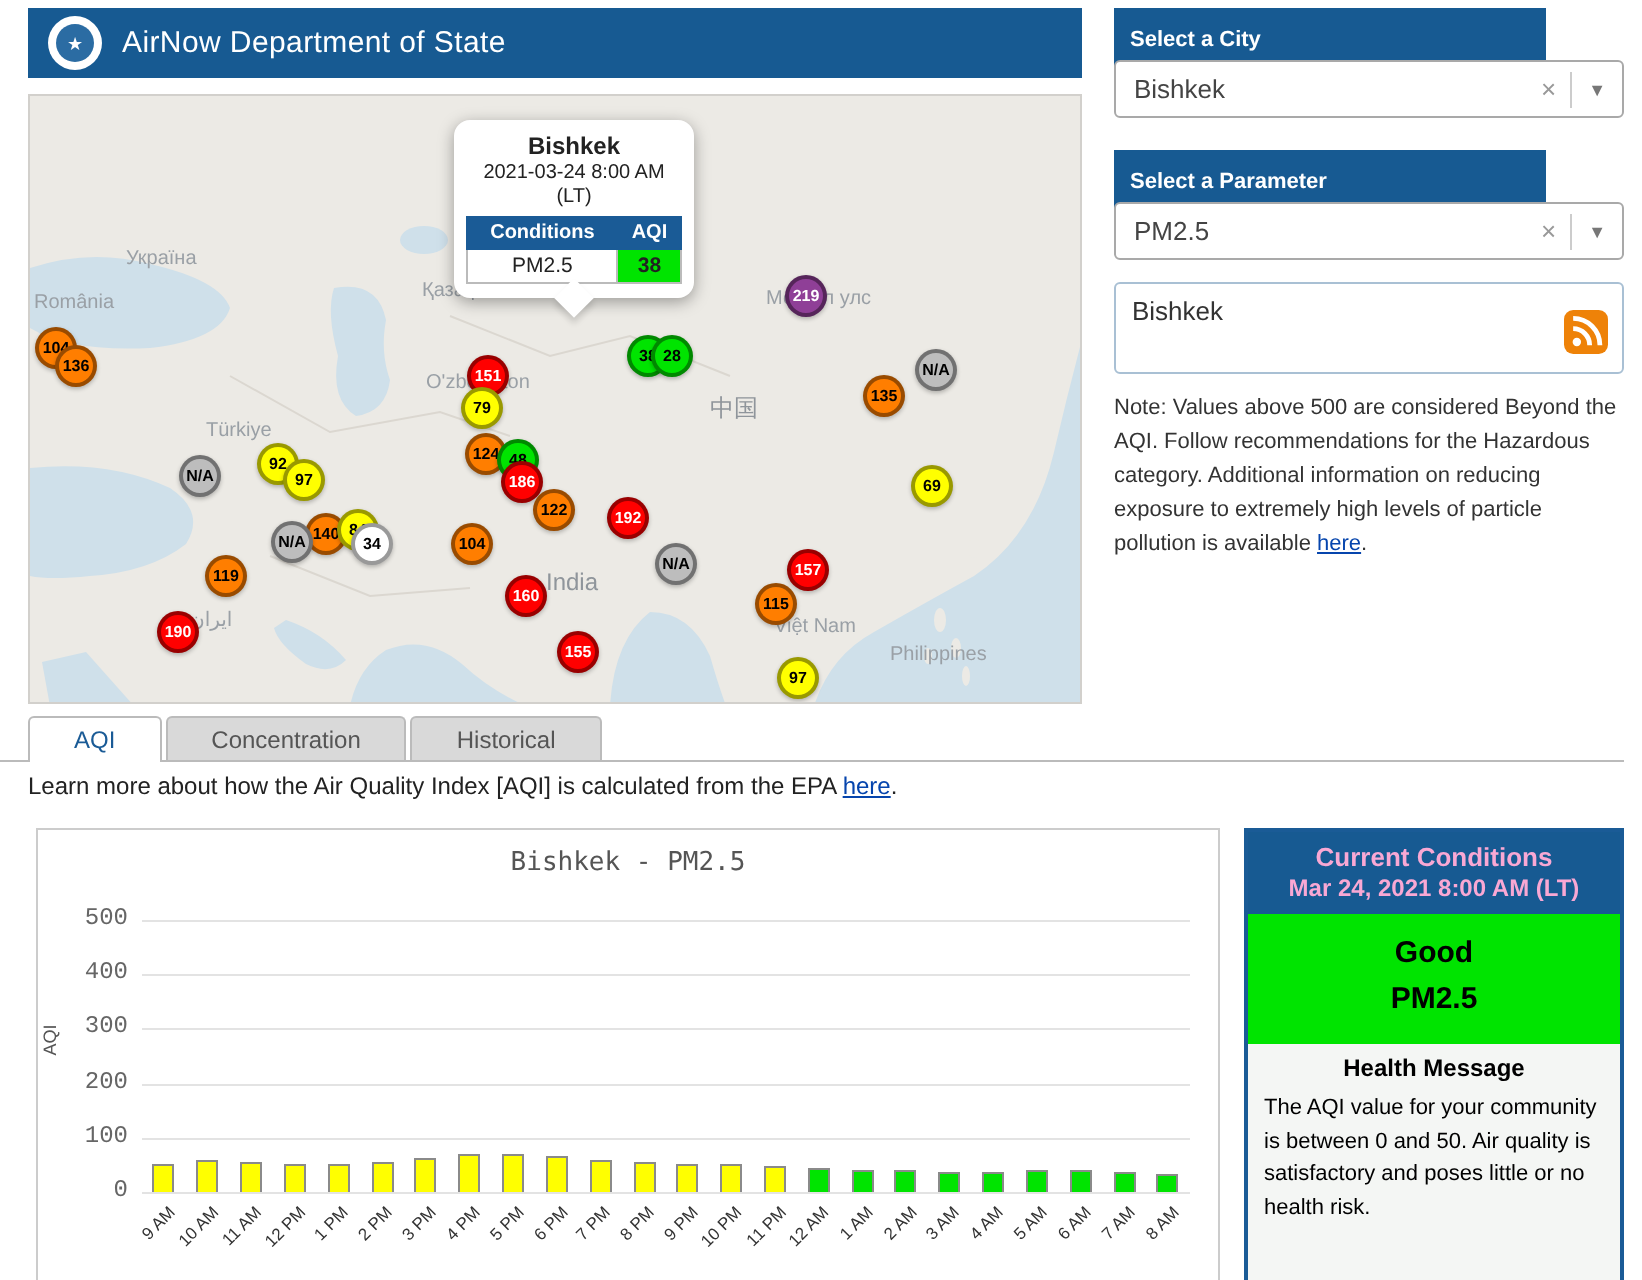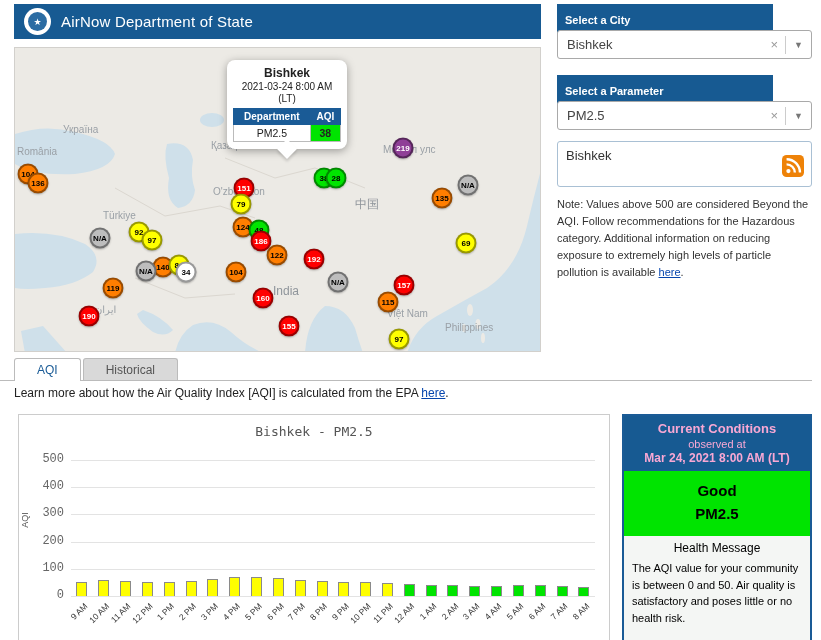--- a/index.html
+++ b/index.html
@@ -118,21 +118,21 @@
   
   .cc {
     position:absolute; left:622px; top:414px; width:190px; height:230px;
     border:2px solid #1a5b96; background:#f4f6f4; overflow:hidden;
   }
   .cc-head { background:#175a92; color:#f9a8d4; text-align:center; padding:5px 4px 6px; }
   .cc-title { font-size:13px; font-weight:bold; }
   .cc-obs { font-size:11px; margin-top:2px; }
   .cc-dt { font-size:12px; font-weight:bold; margin-top:1px; }
   .cc-green { text-align:center; padding:9px 4px 11px; color:#000; font-weight:bold; font-size:15px; line-height:1.5; }
-  .cc-health-title { text-align:center; font-size:12px; font-weight:normal; padding:5px 4px 2px; color:#000; }
+  .cc-health-title { text-align:center; font-size:12px; font-weight:bold; padding:5px 4px 2px; color:#000; }
   .cc-health-text { font-size:11px; line-height:1.5; padding:3px 8px; color:#000; }
 </style>
 </head>
 <body>
 
 <div class="app-header">
   <div class="seal">
     <div class="seal-inner">★</div>
   </div>
   <div class="app-title">AirNow Department of State</div>
@@ -217,35 +217,36 @@
       <div class="marker" style="left: 323px; top: 234px; background: rgb(189, 189, 189); color: rgb(0, 0, 0);">N/A</div>
     </div>
 
   <div class="popup">
     <div class="p-city">Bishkek</div>
     <div class="p-dt">2021-03-24 8:00 AM</div>
     <div class="p-dt">(LT)</div>
     <table>
       <tbody>
           <tr>
-        <th>Department</th>
+        <th>Conditions</th>
         <th>AQI</th>
       </tr>
       <tr>
         <td>PM2.5</td>
         <td class="aqi-val" id="popup-aqi-cell" style="background: rgb(0, 228, 0);">38</td>
       </tr>
     </tbody>
       </table>
   </div>
 </div>
 
 <div class="rule"></div>
 <div class="tabs">
   <div class="tab active">AQI</div>
+  <div class="tab">Concentration</div>
   <div class="tab">Historical</div>
 </div>
 
 <div class="learn"><span>Learn more about how the Air Quality Index [AQI] is calculated from the EPA </span><a class="lnk">here</a><span>.</span></div>
 
 <div class="chart">
   <div class="chart-title">Bishkek - PM2.5</div>
   <div class="ylabel">AQI</div>
   <div class="plot">
     <div class="bars">
@@ -391,21 +392,20 @@
       <path d="M5 4.6 a14.6 14.6 0 0 1 14.6 14.6" stroke="#fff" stroke-width="2.6" fill="none"></path>
     </svg>
   </span>
 </div>
 
 <div class="note"><span>Note: Values above 500 are considered Beyond the AQI. Follow recommendations for the Hazardous category. Additional information on reducing exposure to extremely high levels of particle pollution is available </span><a class="lnk">here</a><span>.</span></div>
 
 <div class="cc">
   <div class="cc-head">
     <div class="cc-title">Current Conditions</div>
-    <div class="cc-obs">observed at</div>
     <div class="cc-dt">Mar 24, 2021 8:00 AM (LT)</div>
   </div>
   <div class="cc-green" id="cc-green" style="background: rgb(0, 228, 0);">
     <div>Good</div>
     <div>PM2.5</div>
   </div>
   <div class="cc-health-title">Health Message</div>
   <div class="cc-health-text">The AQI value for your community is between 0 and 50. Air quality is satisfactory and poses little or no health risk.</div>
 </div>
 

